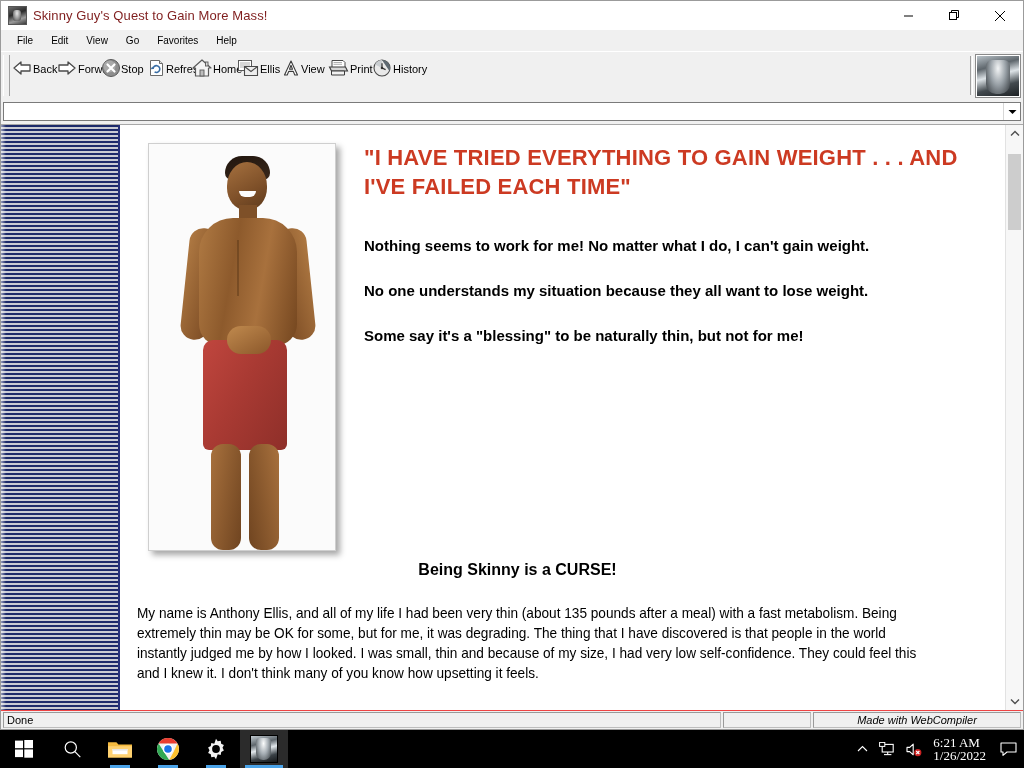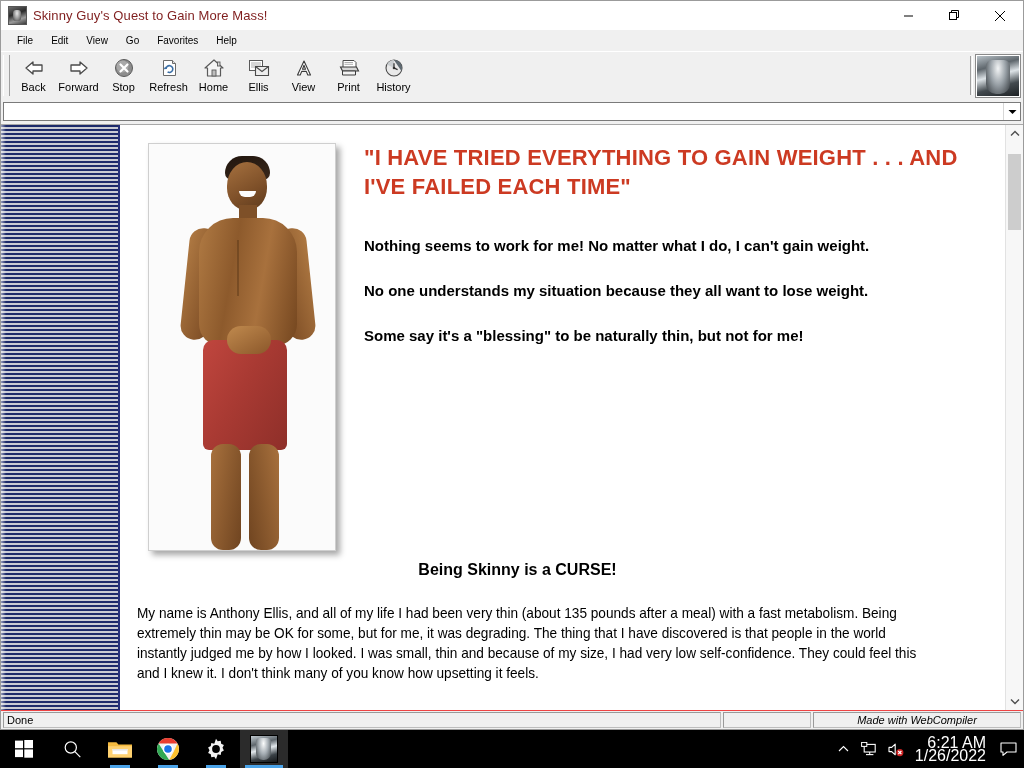--- a/index.html
+++ b/index.html
@@ -29,21 +29,21 @@
 
   
   .menubar{height:21px;background:#f0f0f0;display:flex;align-items:center;padding-left:7px;flex:0 0 auto;}
   .menu-item{font-size:10px;color:#000;padding:1px 9px 2px 9px;}
 
   
   .toolbar-row{height:47px;background:#f0f0f0;display:flex;align-items:stretch;flex:0 0 auto;
      border-top:1px solid #ffffff;position:relative;}
   .tb-grip{width:5px;margin:3px 1px 3px 2px;border-left:1px solid #fff;border-right:1px solid #a0a0a0;}
   .tb-buttons{display:flex;align-items:flex-start;padding-top:2px;}
-  .tb-btn{width:45px;display:flex;flex-direction:column;align-items:center;justify-content:flex-start;
+  .tb-btn{width:45px;display:flex;flex-direction:row;align-items:center;justify-content:flex-start;
           padding-top:2px;cursor:default;}
   .tb-ico{height:24px;display:flex;align-items:center;justify-content:center;}
   .tb-lbl{font-size:11px;color:#000;margin-top:1px;line-height:12px;}
   .tb-logo{position:absolute;right:2px;top:2px;width:44px;height:42px;background:#fff;
      border:1px solid #8a8a8a;overflow:hidden;}
   .tb-logo-inner{position:absolute;left:1px;top:1px;right:1px;bottom:1px;
      background:linear-gradient(165deg,#b9c2c8 0%,#5e666c 28%,#dde3e7 48%,#434a4f 72%,#1d2124 100%);}
   .tb-logo-inner:after{content:"";position:absolute;left:9px;top:4px;width:24px;height:34px;
      background:radial-gradient(ellipse at 50% 25%, #f2f4f5 0%, #9aa2a8 45%, #2e3337 100%);
      border-radius:6px 6px 10px 10px;}
@@ -120,21 +120,21 @@
 
   
   .taskbar{position:absolute;left:0;bottom:0;width:1024px;height:38px;background:#000000;
      display:flex;align-items:center;}
   .tb-item{width:48px;height:38px;display:flex;align-items:center;justify-content:center;position:relative;}
   .tb-item.active{background:#2b2b2b;}
   .tb-item.active:after{content:"";position:absolute;left:5px;right:5px;bottom:0;height:3px;background:#4aa3e8;}
   .tb-item.open:after{content:"";position:absolute;left:14px;right:14px;bottom:0;height:3px;background:#4aa3e8;}
   .tray{margin-left:auto;display:flex;align-items:center;height:38px;padding-right:2px;}
   .tray-ico{width:26px;height:38px;display:flex;align-items:center;justify-content:center;position:relative;}
-  .clock{color:#fff;font-size:16px;line-height:13px;text-align:right;padding:0 8px 0 6px;}
+  .clock{color:#fff;font-size:13px;line-height:13px;text-align:left;padding:0 8px 0 6px;font-family:Liberation Serif, serif;}
   .clock div{white-space:nowrap;}
   .tray-action{width:28px;height:38px;display:flex;align-items:center;justify-content:center;}
   .app-thumb{width:26px;height:26px;background:linear-gradient(165deg,#c3ccd2 0%,#5e666c 30%,#e2e8ec 50%,#3a4146 75%,#15181a 100%);
      border:1px solid #000;position:relative;overflow:hidden;}
   .app-thumb:after{content:"";position:absolute;left:5px;top:2px;width:15px;height:22px;
      background:radial-gradient(ellipse at 50% 25%, #fbfcfc 0%, #a6aeb4 45%, #31373b 100%);border-radius:4px 4px 7px 7px;}
 </style>
 </head>
 <body>
 

